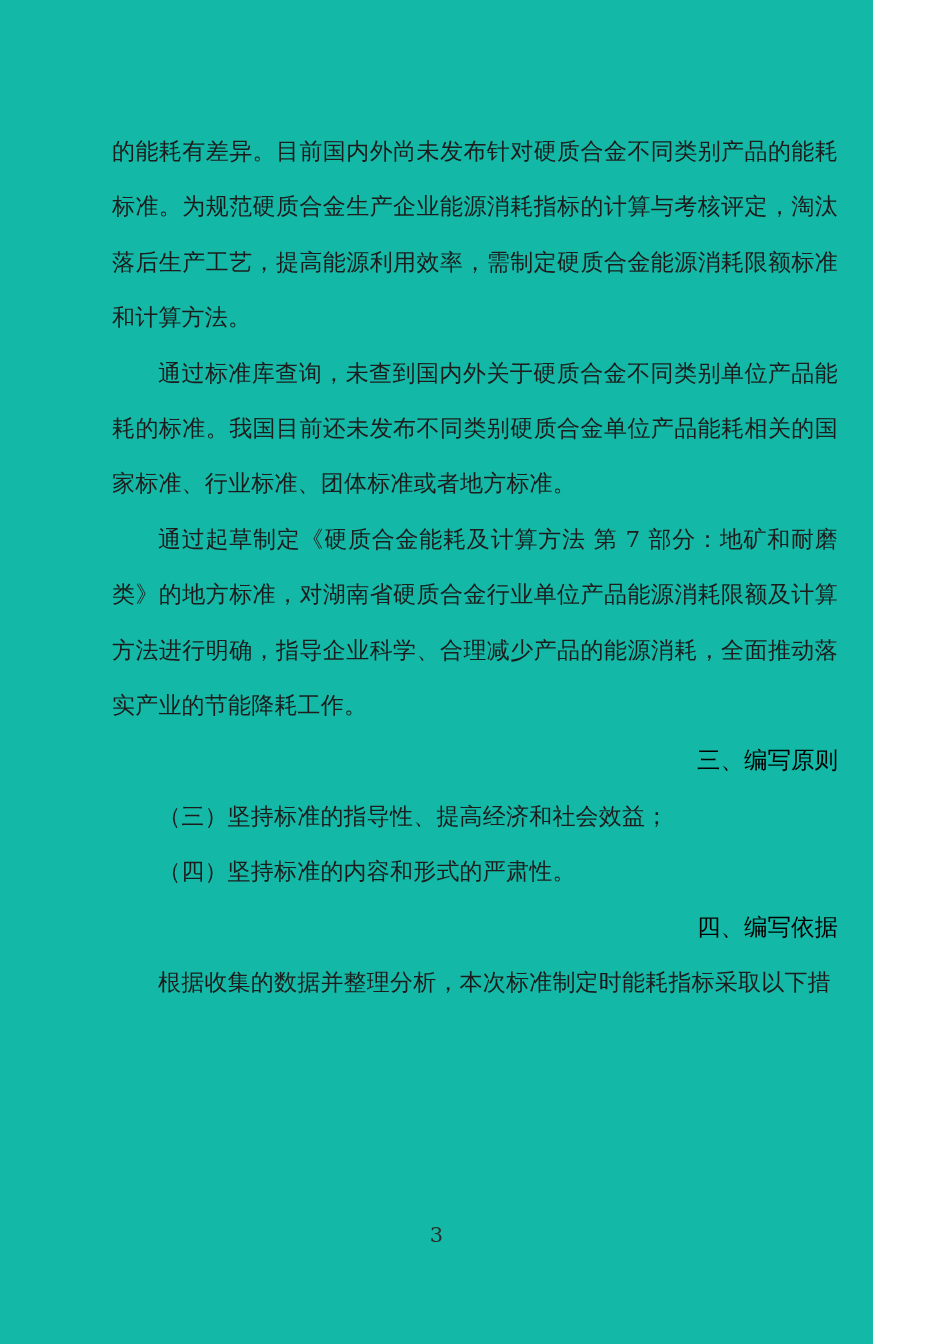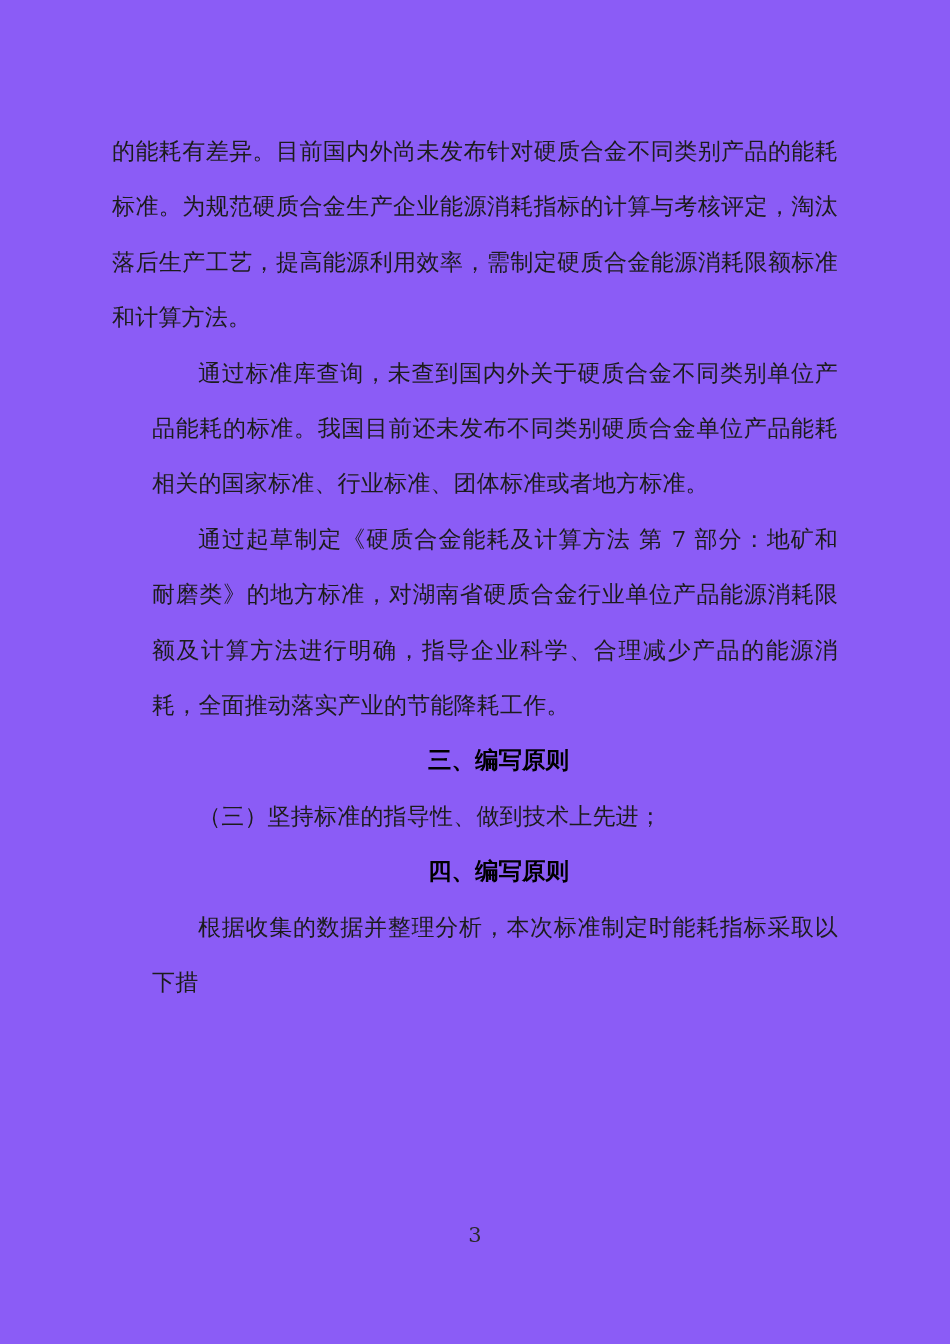--- a/index.html
+++ b/index.html
@@ -4,23 +4,23 @@
 <style>
   * { margin: 0; padding: 0; box-sizing: border-box; }
 
   html, body {
     width: 950px;
     background: #ffffff;
   }
 
   .page {
     position: relative;
-    width: 950px;
+    width: 873px;
     height: 1344px;
-    background: #8b5cf6;
+    background: #14b8a6;
     overflow: hidden;
     font-family: "DejaVu Serif", "Liberation Serif", serif;
     color: #1c1c1c;
   }
 
   .content {
     position: absolute;
     left: 112px;
     top: 124px;
     width: 726px;
@@ -30,31 +30,30 @@
     font-size: 23px;
     line-height: 55.4px;
     text-align: justify;
     text-justify: inter-character;
     font-weight: 400;
     letter-spacing: 0.2px;
   }
 
   .indent {
     text-indent: 2em;
-    margin-left: 40px;
   }
 
   .heading {
     font-family: "DejaVu Sans", "Liberation Sans", sans-serif;
     font-size: 23.5px;
     line-height: 55.4px;
-    font-weight: 700;
+    font-weight: 400;
     color: #000000;
     text-indent: 2em;
-    text-align: center;
+    text-align: right;
   }
 
   .page-number {
     position: absolute;
     left: 0;
     top: 1222px;
     width: 100%;
     text-align: center;
     font-size: 21px;
     line-height: 26px;
@@ -71,23 +70,24 @@
     <p class="body-para">的能耗有差异。目前国内外尚未发布针对硬质合金不同类别产品的能耗标准。为规范硬质合金生产企业能源消耗指标的计算与考核评定，淘汰落后生产工艺，提高能源利用效率，需制定硬质合金能源消耗限额标准和计算方法。</p>
 
     <p class="body-para indent">通过标准库查询，未查到国内外关于硬质合金不同类别单位产品能耗的标准。我国目前还未发布不同类别硬质合金单位产品能耗相关的国家标准、行业标准、团体标准或者地方标准。</p>
 
     <p class="body-para indent">通过起草制定《硬质合金能耗及计算方法 第 7 部分：地矿和耐磨类》的地方标准，对湖南省硬质合金行业单位产品能源消耗限额及计算方法进行明确，指导企业科学、合理减少产品的能源消耗，全面推动落实产业的节能降耗工作。</p>
 
     <h2 class="heading">三、编写原则</h2>
 
 
 
-    <p class="body-para indent">（三）坚持标准的指导性、做到技术上先进；</p>
+    <p class="body-para indent">（三）坚持标准的指导性、提高经济和社会效益；</p>
 
+    <p class="body-para indent">（四）坚持标准的内容和形式的严肃性。</p>
 
-    <h2 class="heading">四、编写原则</h2>
+    <h2 class="heading">四、编写依据</h2>
 
     <p class="body-para indent">根据收集的数据并整理分析，本次标准制定时能耗指标采取以下措</p>
 
   </div>
 
   <div class="page-number">3</div>
 </div>
 
 </body></html>

